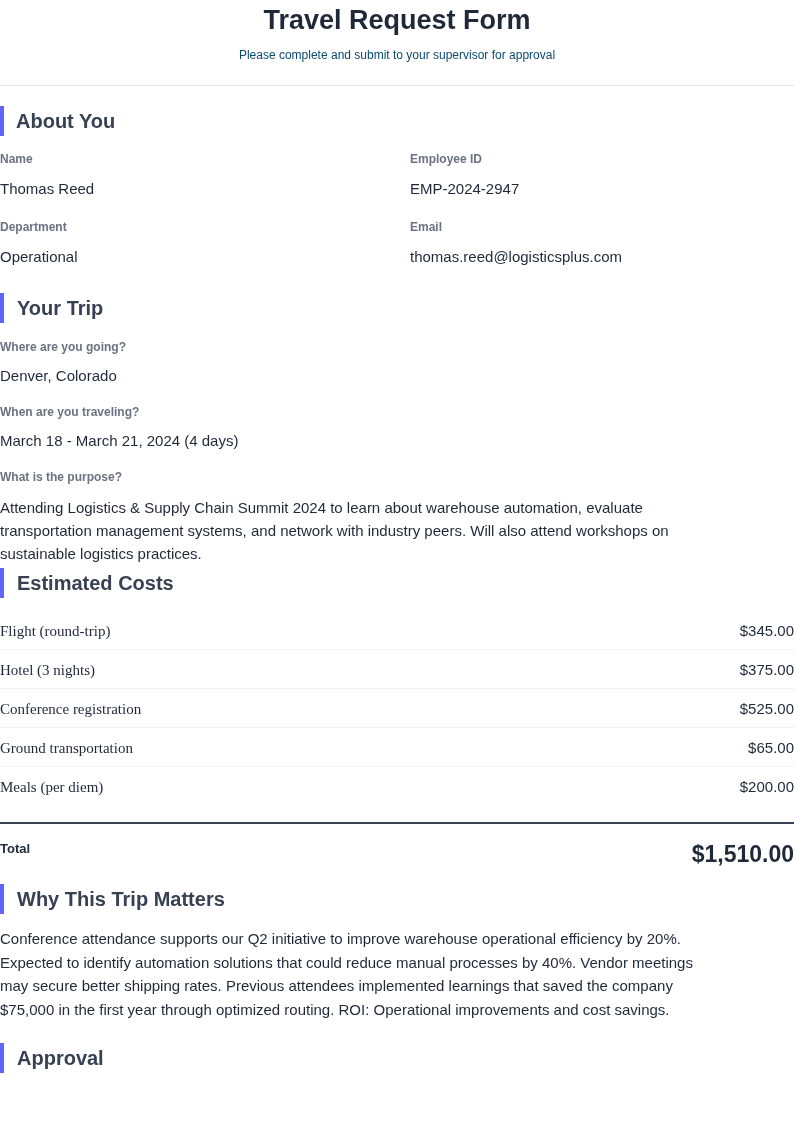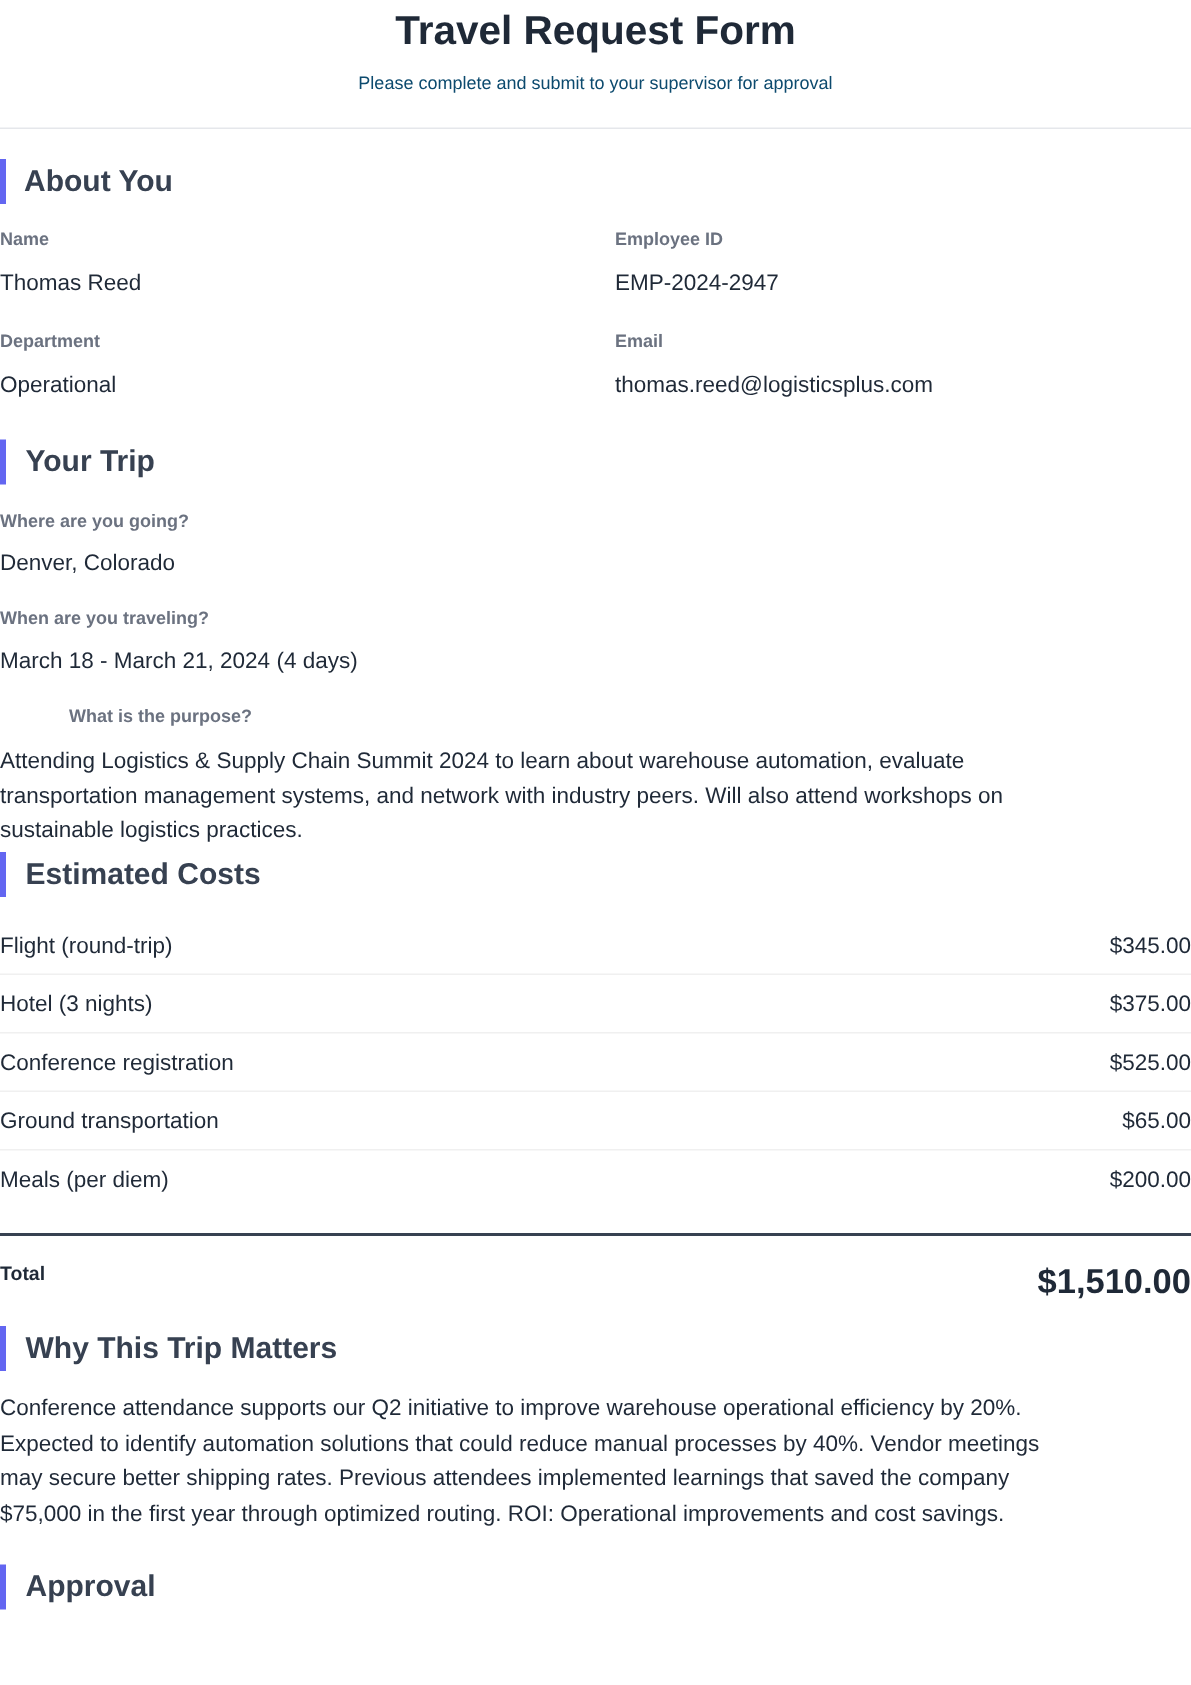--- a/index.html
+++ b/index.html
@@ -10,21 +10,21 @@
   .title { font-size: 27px; font-weight: bold; color: #1f2937; line-height: 32px; }
   .subtitle { font-size: 12px; color: #0c4a6e; margin-top: 12px; line-height: 14px; }
 
   .section-head { position: absolute; left: 0; height: 30px; border-left: 4px solid #6366f1; padding-left: 13px; font-size: 20px; font-weight: bold; color: #374151; line-height: 30px; }
 
   .lbl { position: absolute; font-size: 12px; font-weight: bold; color: #6b7280; line-height: 14px; }
   .val { position: absolute; font-size: 15px; color: #1f2937; line-height: 18px; }
   .para { position: absolute; left: 0; width: 716px; font-size: 15px; color: #1f2937; }
 
   .cost-row { position: absolute; left: 0; width: 794px; height: 39px; border-bottom: 1px solid #f0f0f0; font-size: 15px; line-height: 18px; }
-  .cost-row .c-label { position: absolute; left: 0; top: 11px; }
+  .cost-row .c-label { position: absolute; left: 0; top: 11px; font-family: Liberation Serif, serif; }
   .cost-row .c-amt { position: absolute; right: 0; top: 11px; }
   .cost-row.last { border-bottom: none; }
 
   .total-rule { position: absolute; left: 0; top: 822px; width: 794px; height: 2px; background: #374151; }
   .total-label { position: absolute; left: 0; top: 841px; font-size: 13px; font-weight: bold; color: #1f2937; }
   .total-amt { position: absolute; right: 0; top: 841px; font-size: 23px; font-weight: bold; color: #1f2937; }
 </style>
 </head>
 <body>
 
@@ -41,21 +41,21 @@
 <div class="lbl" style="left:0; top:220px;">Department</div>
 <div class="val" style="left:0; top:248px;">Operational</div>
 <div class="lbl" style="left:410px; top:220px;">Email</div>
 <div class="val" style="left:410px; top:248px;">thomas.reed@logisticsplus.com</div>
 
 <div class="section-head" style="top:293px;">Your Trip</div>
 <div class="lbl" style="left:0; top:340px;">Where are you going?</div>
 <div class="val" style="left:0; top:367px;">Denver, Colorado</div>
 <div class="lbl" style="left:0; top:405px;">When are you traveling?</div>
 <div class="val" style="left:0; top:432px;">March 18 - March 21, 2024 (4 days)</div>
-<div class="lbl" style="left:0; top:470px;padding-left:46px;">What is the purpose?</div>
+<div class="lbl" style="left:0; top:470px;">What is the purpose?</div>
 <div class="para" style="top:496px; line-height:23px;">Attending Logistics &amp; Supply Chain Summit 2024 to learn about warehouse automation, evaluate transportation management systems, and network with industry peers. Will also attend workshops on sustainable logistics practices.</div>
 
 <div class="section-head" style="top:568px;">Estimated Costs</div>
 <div class="cost-row" style="top:611px;">
   <span class="c-label">Flight (round-trip)</span>
   <span class="c-amt">$345.00</span>
 </div>
 <div class="cost-row" style="top:650px;">
   <span class="c-label">Hotel (3 nights)</span>
   <span class="c-amt">$375.00</span>

